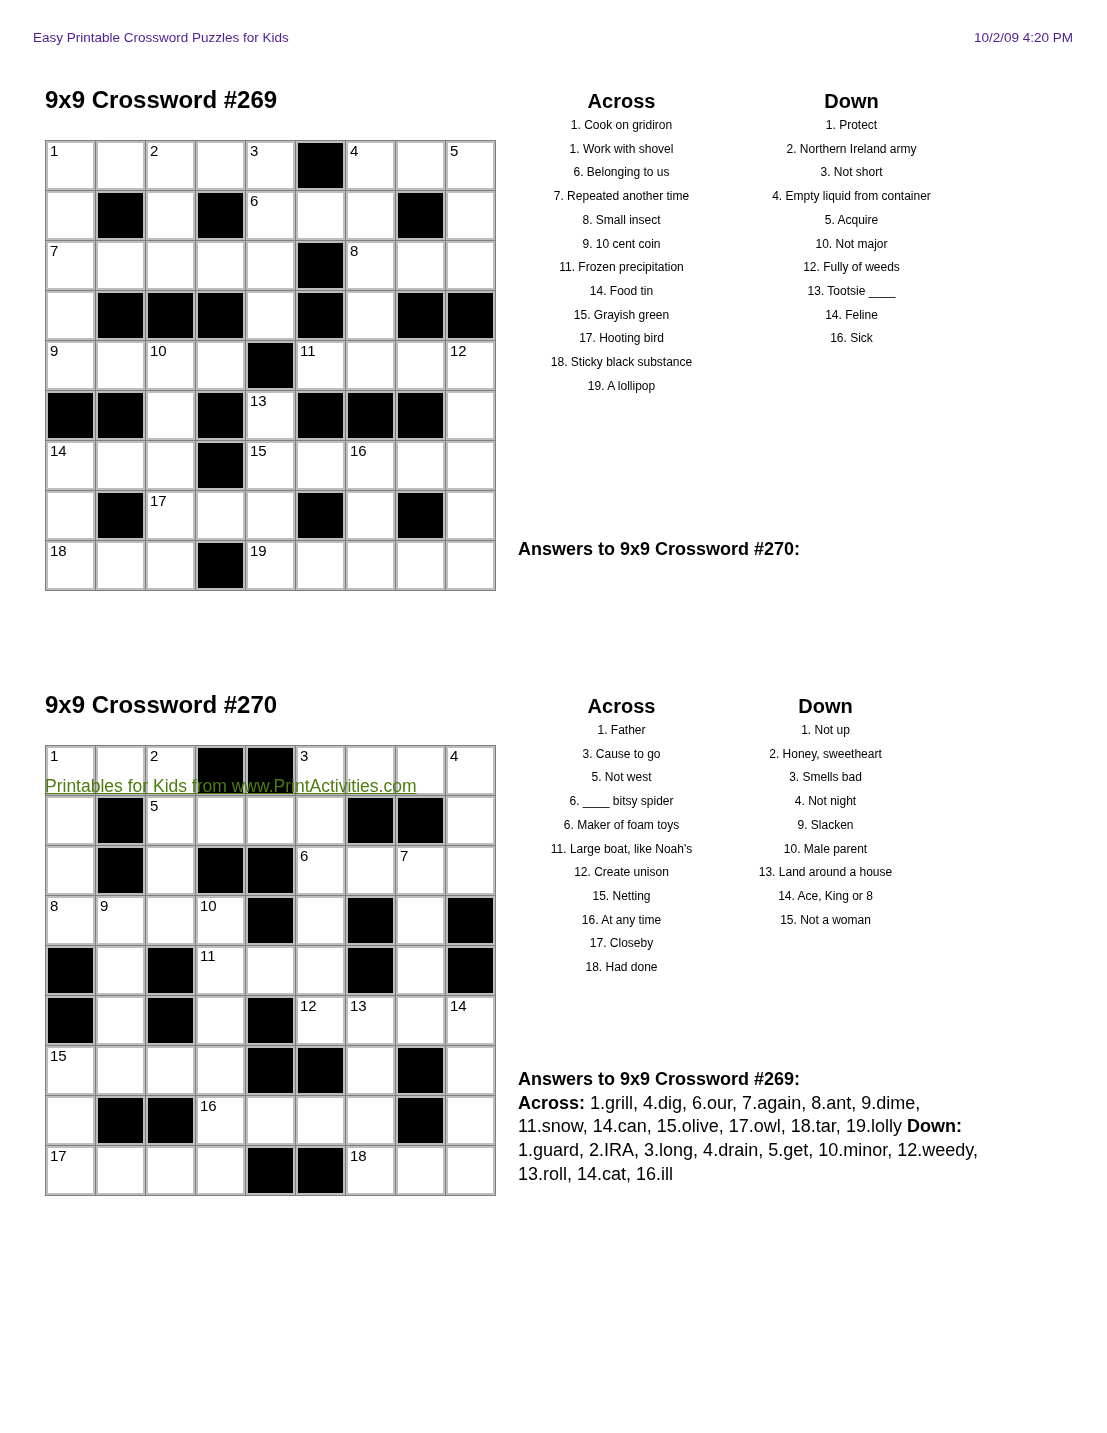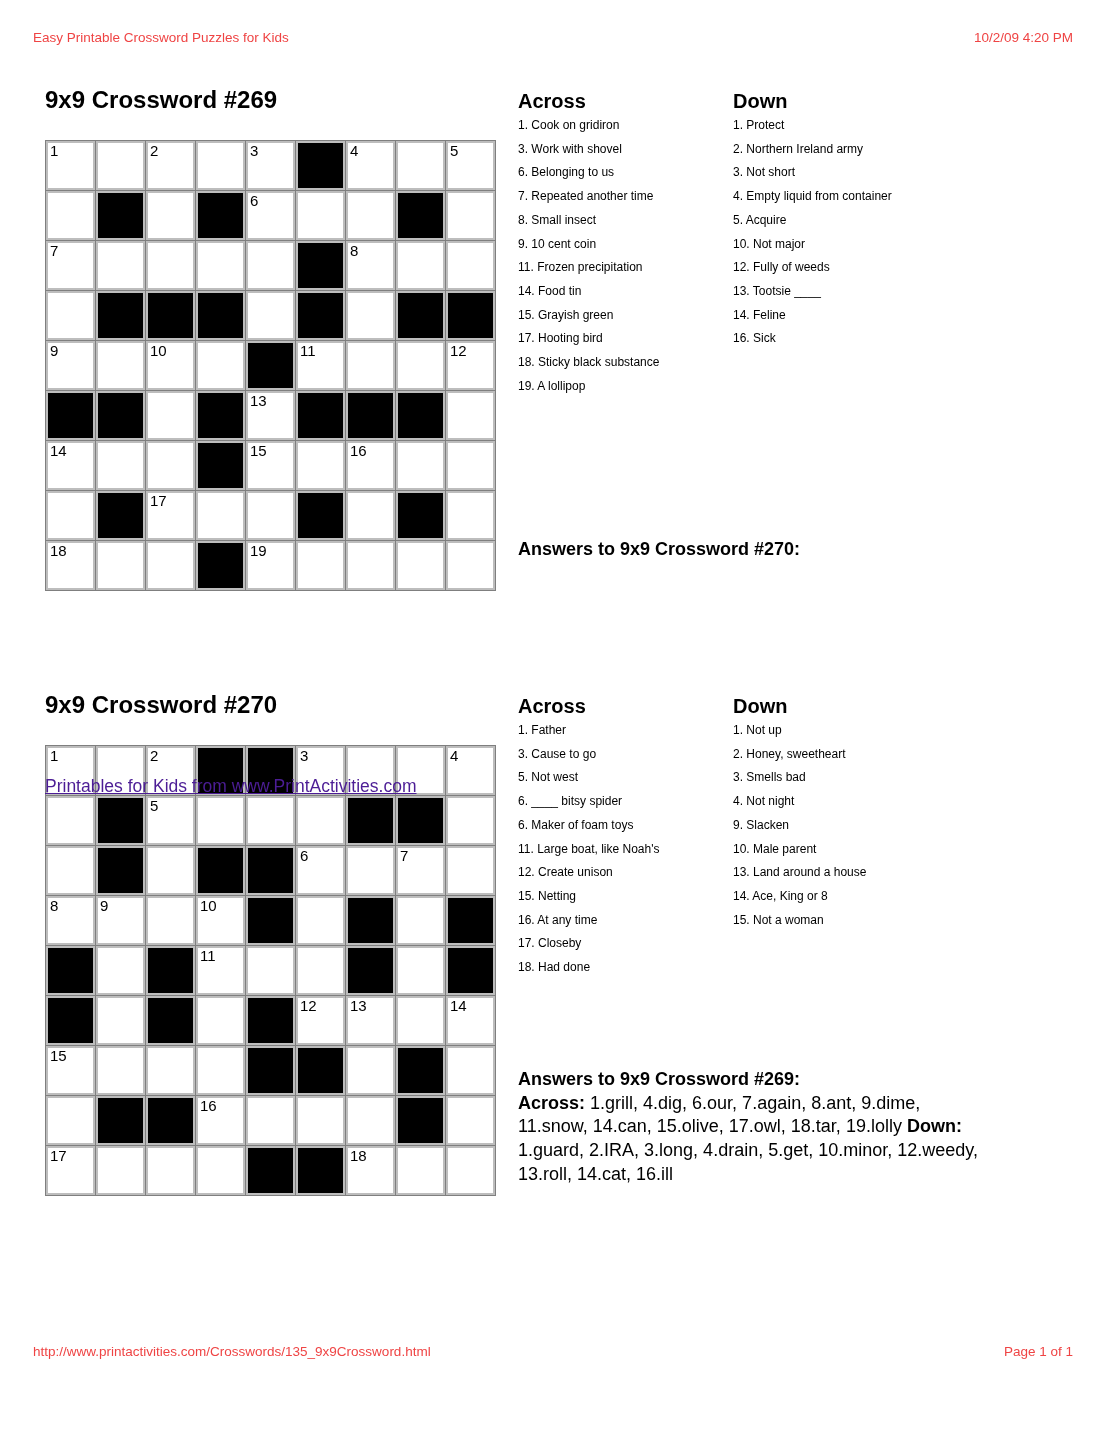--- a/index.html
+++ b/index.html
@@ -1,35 +1,35 @@
 <!DOCTYPE html>
 <html><head>
 <meta charset="utf-8">
 <style>
   html,body{margin:0;padding:0;background:#e8e8e8;}
   .page{
     position:relative;width:1107px;height:1433px;margin:0 auto;background:#ffffff;
     font-family:"Liberation Sans","DejaVu Sans",sans-serif;color:#000;overflow:hidden;
   }
   .bar{position:absolute;left:33px;right:34px;display:flex;justify-content:space-between;
-       font-size:13.5px;color:#ef4444;}
+       font-size:13.5px;color:#4c1d95;}
   .bar-top{top:30px}
   .bar-bottom{top:1344px}
   .ptitle{position:absolute;left:45px;width:452px;
           font-size:24px;font-weight:bold;margin:0;line-height:32px;}
   .t1{top:84px}
   .t2{top:689px}
   .grid{position:absolute;display:grid;grid-template-columns:repeat(9,49px);
         grid-auto-rows:49px;gap:1px;background:#7f7f7f;border:1px solid #7f7f7f;width:449px;}
   .g1{left:45px;top:140px}
   .g2{left:45px;top:745px}
   .cell{position:relative;background:#fff;box-shadow:inset 0 0 0 2px #bdbdbd;}
   .cell.black{background:#000;}
   .num{position:absolute;top:2px;left:4px;font-size:15px;line-height:1;}
-  .clues{position:absolute;}
+  .clues{position:absolute;text-align:center;}
   .hdr{font-size:20px;font-weight:bold;line-height:26px;}
   .clue{font-size:12px;line-height:23.7px;}
   .ca1{left:518px;top:88px;width:207px}
   .cd1{left:733px;top:88px;width:237px}
   .ca2{left:518px;top:693px;width:207px}
   .cd2{left:733px;top:693px;width:185px}
   .answers{position:absolute;left:518px;width:462px;font-size:18px;line-height:23.7px;margin-top:17px;}
   .a1{top:521px}
   .a2{top:1051px}
   .ans-title{font-weight:bold;}
@@ -166,21 +166,21 @@
       <div class="cell"></div>
       <div class="cell"></div>
       <div class="cell"></div>
       <div class="cell"></div>
     </div>
 
   <div class="clues ca1">
     <div class="hdr">Across</div>
     <div>
         <div class="clue">1. Cook on gridiron</div>
-        <div class="clue">3. Work with shovel</div>
+        <div class="clue">1. Work with shovel</div>
         <div class="clue">6. Belonging to us</div>
         <div class="clue">7. Repeated another time</div>
         <div class="clue">8. Small insect</div>
         <div class="clue">9. 10 cent coin</div>
         <div class="clue">11. Frozen precipitation</div>
         <div class="clue">14. Food tin</div>
         <div class="clue">15. Grayish green</div>
         <div class="clue">17. Hooting bird</div>
         <div class="clue">18. Sticky black substance</div>
         <div class="clue">19. A lollipop</div>
@@ -320,21 +320,21 @@
       <div class="cell"></div>
       <div class="cell black"></div>
       <div class="cell black"></div>
       <div class="cell">
         <span class="num">18</span>
       </div>
       <div class="cell"></div>
       <div class="cell"></div>
     </div>
 
-  <a class="overlay-link" style="color: #4c1d95;">Printables for Kids from www.PrintActivities.com</a>
+  <a class="overlay-link" style="color: #4d7c0f;">Printables for Kids from www.PrintActivities.com</a>
 
   <div class="clues ca2">
     <div class="hdr">Across</div>
     <div>
         <div class="clue">1. Father</div>
         <div class="clue">3. Cause to go</div>
         <div class="clue">5. Not west</div>
         <div class="clue">6. ____ bitsy spider</div>
         <div class="clue">6. Maker of foam toys</div>
         <div class="clue">11. Large boat, like Noah's</div>
@@ -358,18 +358,14 @@
         <div class="clue">14. Ace, King or 8</div>
         <div class="clue">15. Not a woman</div>
       </div>
   </div>
 
   <div class="answers a2">
     <div class="ans-title">Answers to 9x9 Crossword #269:</div>
     <div class="ans-body"><b>Across:</b><span> 1.grill, 4.dig, 6.our, 7.again, 8.ant, 9.dime, 11.snow, 14.can, 15.olive, 17.owl, 18.tar, 19.lolly </span><b>Down:</b><span> 1.guard, 2.IRA, 3.long, 4.drain, 5.get, 10.minor, 12.weedy, 13.roll, 14.cat, 16.ill</span></div>
   </div>
 
-  <div class="bar bar-bottom">
-    <span>http://www.printactivities.com/Crosswords/135_9x9Crossword.html</span>
-    <span>Page 1 of 1</span>
-  </div>
 
 </div>
 
 </body></html>

